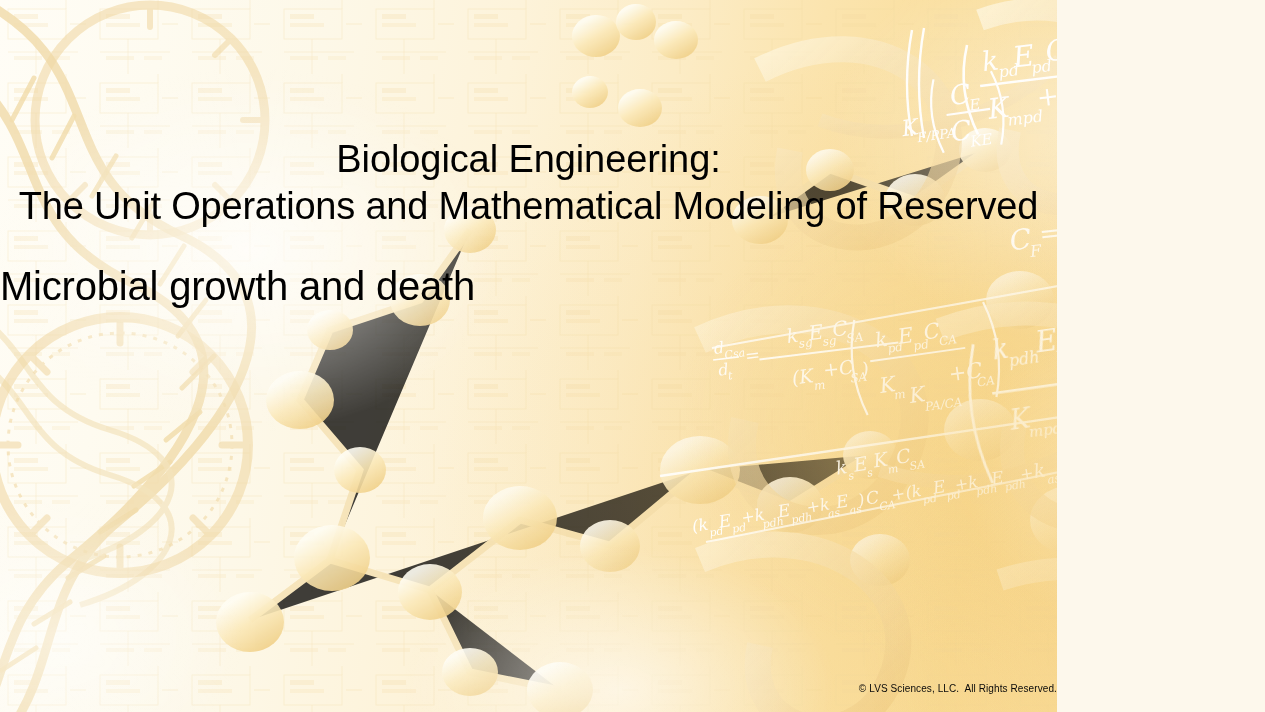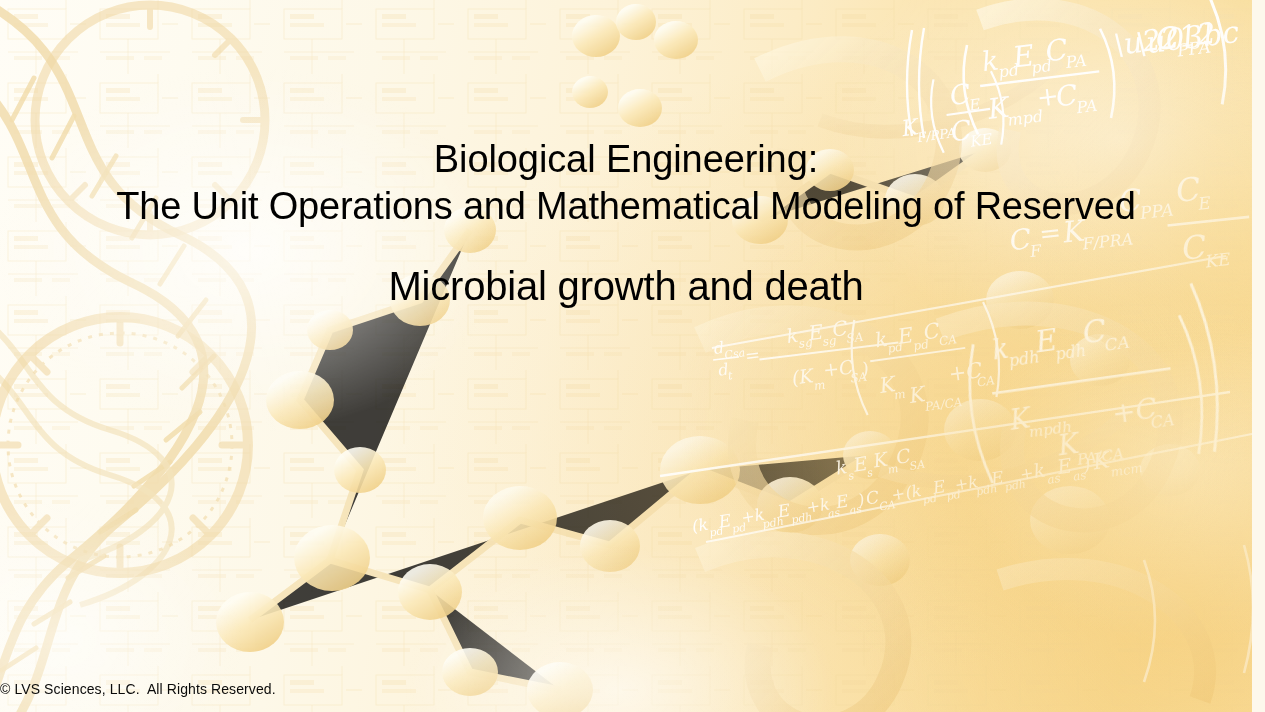--- a/index.html
+++ b/index.html
@@ -4,21 +4,21 @@
 <style>
   * { margin:0; padding:0; box-sizing:border-box; }
   html, body { width:1265px; height:712px; overflow:hidden; }
   body {
     font-family:"Liberation Sans", sans-serif;
     background:#fdf8ec;
   }
 
   .slide {
     position:relative;
-    width:1252px;
+    width:1057px;
     height:712px;
     overflow:hidden;
     background:#fefaf0;
   }
 
   
   .bg-layer { position:absolute; inset:0; pointer-events:none; }
 
   
   .bg-base {
@@ -68,37 +68,36 @@
     font-weight:400;
     letter-spacing:-0.1px;
     white-space:nowrap;
   }
   .title-line.l2 { letter-spacing:-0.2px; }
 
   .subtitle {
     position:absolute;
     left:0; right:0;
     top:261px;
-    text-align:center;
     color:#000;
     font-size:40px;
     line-height:50px;
     font-weight:400;
     letter-spacing:-0.2px;
     white-space:nowrap;
     z-index:6;
   }
 
   .footer {
     position:absolute;
     left:0; right:0;
     bottom:14px;
-    text-align:left;
+    text-align:right;
     color:#0a0a0a;
-    font-size:14px;
+    font-size:10px;
     line-height:18px;
     letter-spacing:0.1px;
     white-space:pre;
     z-index:6;
   }
 </style>
 </head>
 <body>
 
 <div class="slide">

